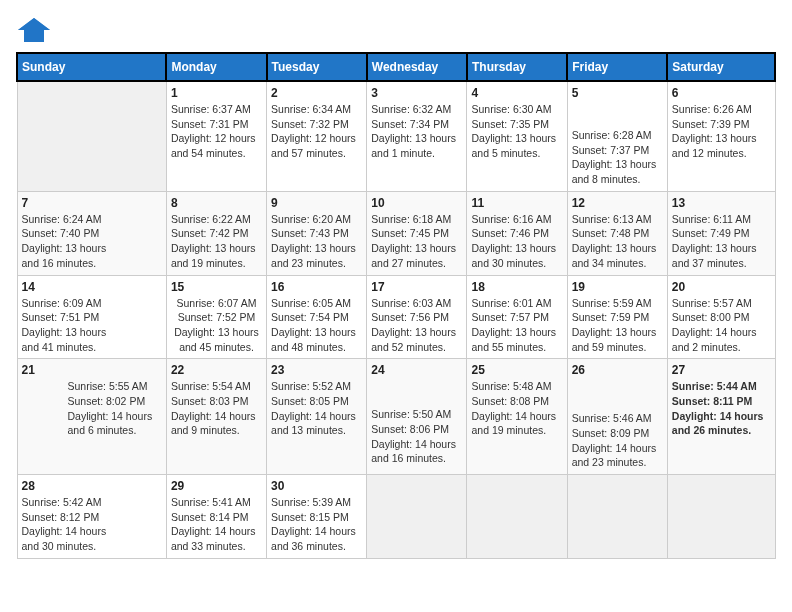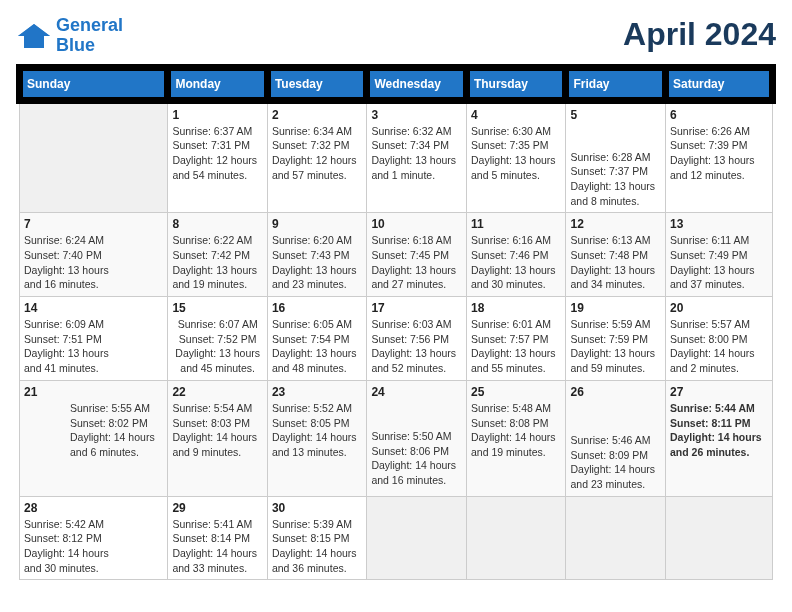--- a/index.html
+++ b/index.html
@@ -50,21 +50,21 @@
       border-collapse: collapse;
       font-size: 11px;
     }
     thead tr th {
       background: #2176c7;
       color: #fff;
       padding: 6px 4px;
       text-align: left;
       font-size: 12px;
       font-weight: bold;
-      border: 7px solid #000000;
+      border: 2px solid #000000;
     }
     tbody tr td {
       border: 1px solid #ccc;
       vertical-align: top;
       padding: 4px;
       min-height: 80px;
       height: 80px;
       background: #fff;
     }
     tbody tr:nth-child(even) td {
@@ -89,27 +89,22 @@
 </head>
 <body>
 
 <div class="header-area">
   <div class="logo">
     <svg class="logo-icon" viewBox="0 0 36 28">
       <polygon points="18,2 34,14 28,14 28,26 8,26 8,14 2,14" fill="#2176c7"></polygon>
       <polygon points="18,2 34,14 28,14 28,26 22,26 22,14 14,14 14,26 8,26 8,14 2,14" fill="none" stroke="#2176c7" stroke-width="0"></polygon>
       <path d="M18 2 L34 14 L28 14 L28 26 L8 26 L8 14 L2 14 Z" fill="#2176c7" opacity="0.85"></path>
     </svg>
-    <div>
-      <div class="logo-text"><span class="logo-blue">General</span></div>
-      <div class="logo-text"><span class="logo-blue">Blue</span></div>
-    </div>
   </div>
   <div class="title-area">
-    <div class="month-title">April 2024</div>
   </div>
 </div>
 
 <table>
   <thead>
     <tr id="weekday-header">
     <th>Sunday</th>
         <th>Monday</th>
         <th>Tuesday</th>
         <th>Wednesday</th>

